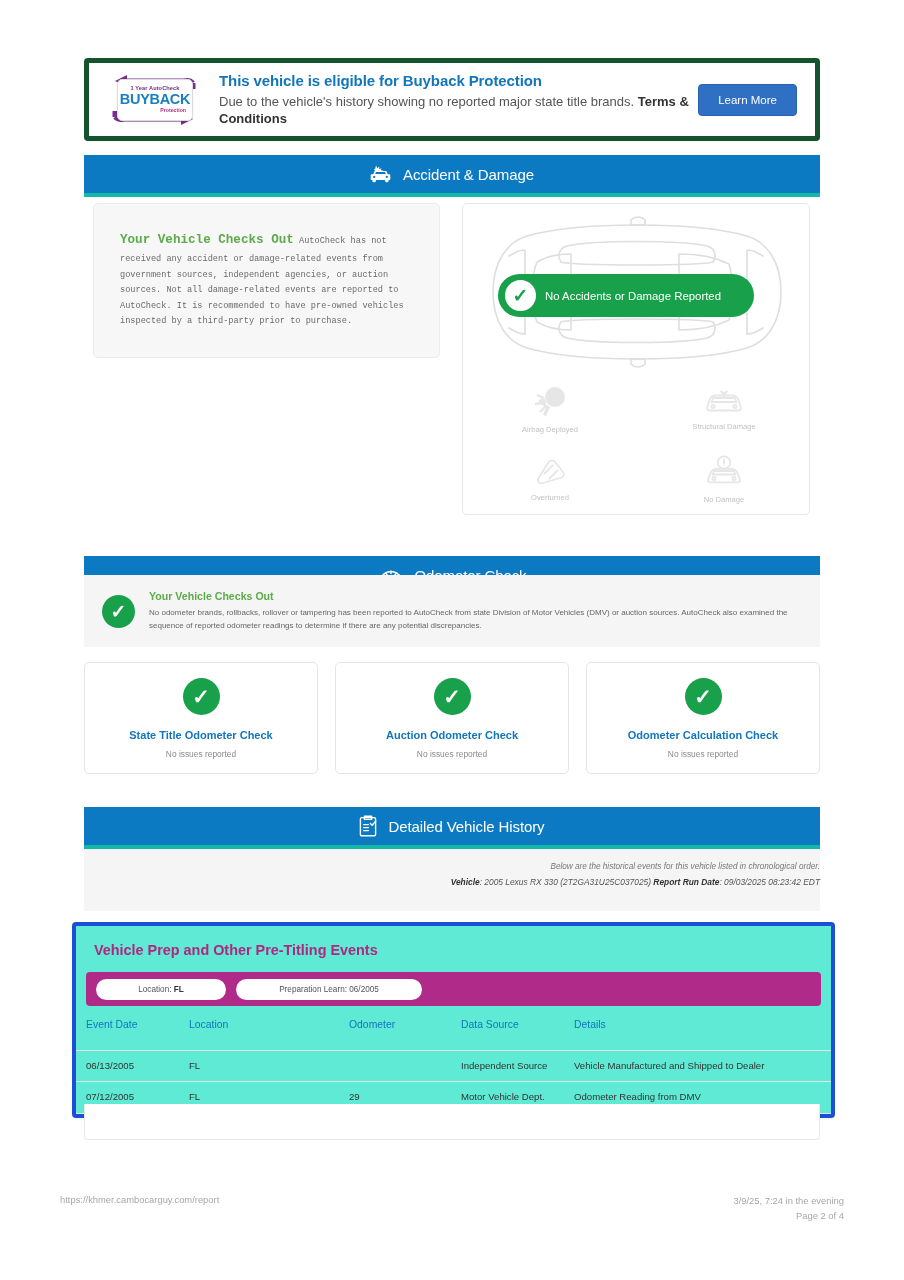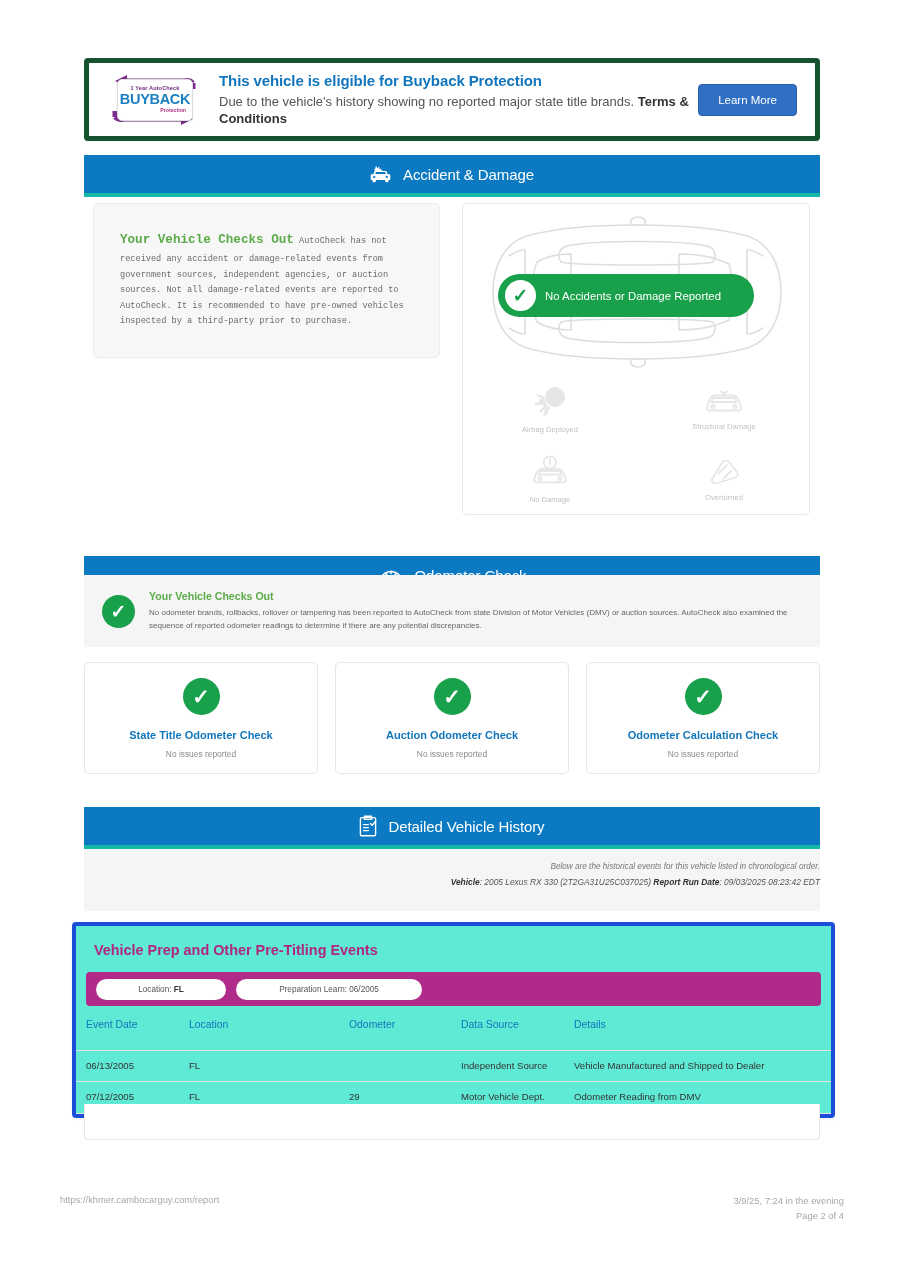--- a/index.html
+++ b/index.html
@@ -276,43 +276,43 @@
               <path d="M7.5 14 L9.2 10 H30.8 L32.5 14 Z"></path>
               <circle cx="9" cy="18.5" r="1.6"></circle>
               <circle cx="31" cy="18.5" r="1.6"></circle>
               <path d="M20 10 L20 4 M20 6 L16.5 3 M20 6 L23.5 3"></path>
             </g>
           </svg>
           <span class="lbl">Structural Damage</span>
         </div>
 
         <div class="icell">
+          <svg width="36" height="30" viewBox="0 0 36 30">
+            <g fill="none" stroke="#e6e6e6" stroke-width="1.8" stroke-linejoin="round">
+              <path d="M6 22 L16 6 C18 3 21.5 3 23.5 5.5 L31 15 C32.5 17 32 19.5 29.5 20.5 L11 26 C8 27 5 25 6 22 Z"></path>
+              <path d="M12 17 L21 8"></path>
+              <path d="M17 22 L26 13"></path>
+            </g>
+          </svg>
+          <span class="lbl">Overturned</span>
+        </div>
+
+        <div class="icell">
           <svg width="40" height="34" viewBox="0 0 40 34">
             <g fill="none" stroke="#e6e6e6" stroke-width="1.8" stroke-linejoin="round">
               <circle cx="20" cy="7.5" r="6.2"></circle>
               <path d="M20 4.5 L20 8.5" stroke-linecap="round"></path>
               <circle cx="20" cy="10.6" r="0.7" fill="#e6e6e6" stroke="none"></circle>
               <path d="M4 25 L6.5 18 C7.5 15.2 10 13.8 13 13.8 H27 C30 13.8 32.5 15.2 33.5 18 L36 25 C36 26.8 35 27.4 33.5 27.4 H6.5 C5 27.4 4 26.8 4 25 Z"></path>
               <path d="M8.4 19.5 L10 16 H30 L31.6 19.5 Z"></path>
               <circle cx="10" cy="23.5" r="1.6"></circle>
               <circle cx="30" cy="23.5" r="1.6"></circle>
             </g>
           </svg>
           <span class="lbl">No Damage</span>
-        </div>
-
-        <div class="icell">
-          <svg width="36" height="30" viewBox="0 0 36 30">
-            <g fill="none" stroke="#e6e6e6" stroke-width="1.8" stroke-linejoin="round">
-              <path d="M6 22 L16 6 C18 3 21.5 3 23.5 5.5 L31 15 C32.5 17 32 19.5 29.5 20.5 L11 26 C8 27 5 25 6 22 Z"></path>
-              <path d="M12 17 L21 8"></path>
-              <path d="M17 22 L26 13"></path>
-            </g>
-          </svg>
-          <span class="lbl">Overturned</span>
         </div>
 
       </div>
     </div>
   </div>
 
   <div class="sec-head" style="top:532px;margin-top:24px;">
     <svg width="26" height="20" viewBox="0 0 26 20">
       <g fill="none" stroke="#ffffff" stroke-width="1.5" stroke-linecap="round" stroke-linejoin="round">
         <path d="M1.8 17.6 A11.2 11.2 0 0 1 24.2 17.6 Z"></path>

